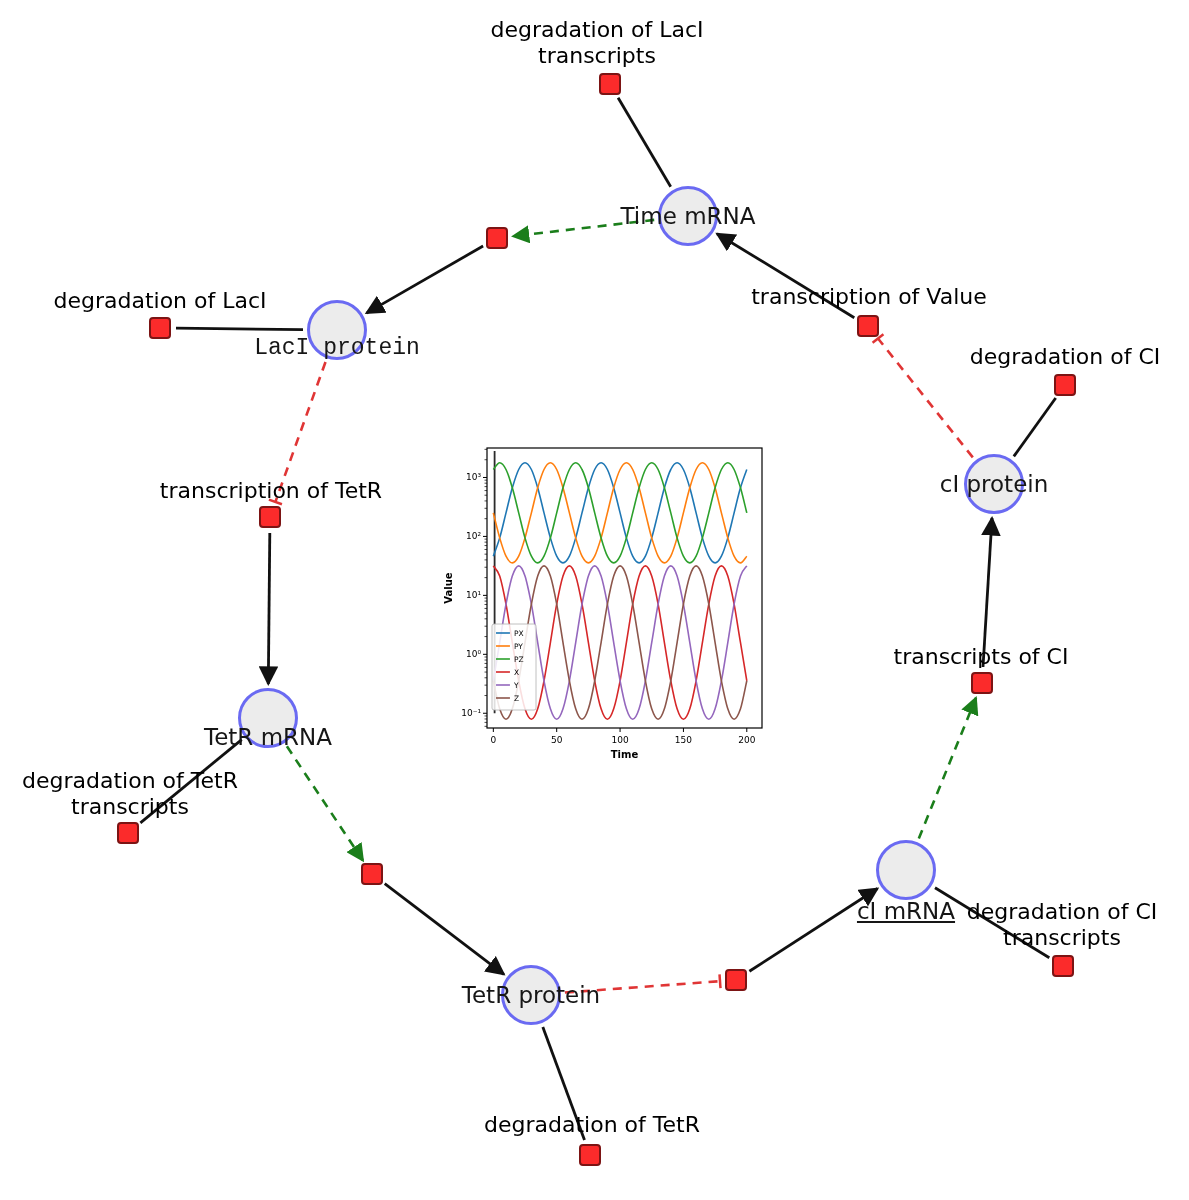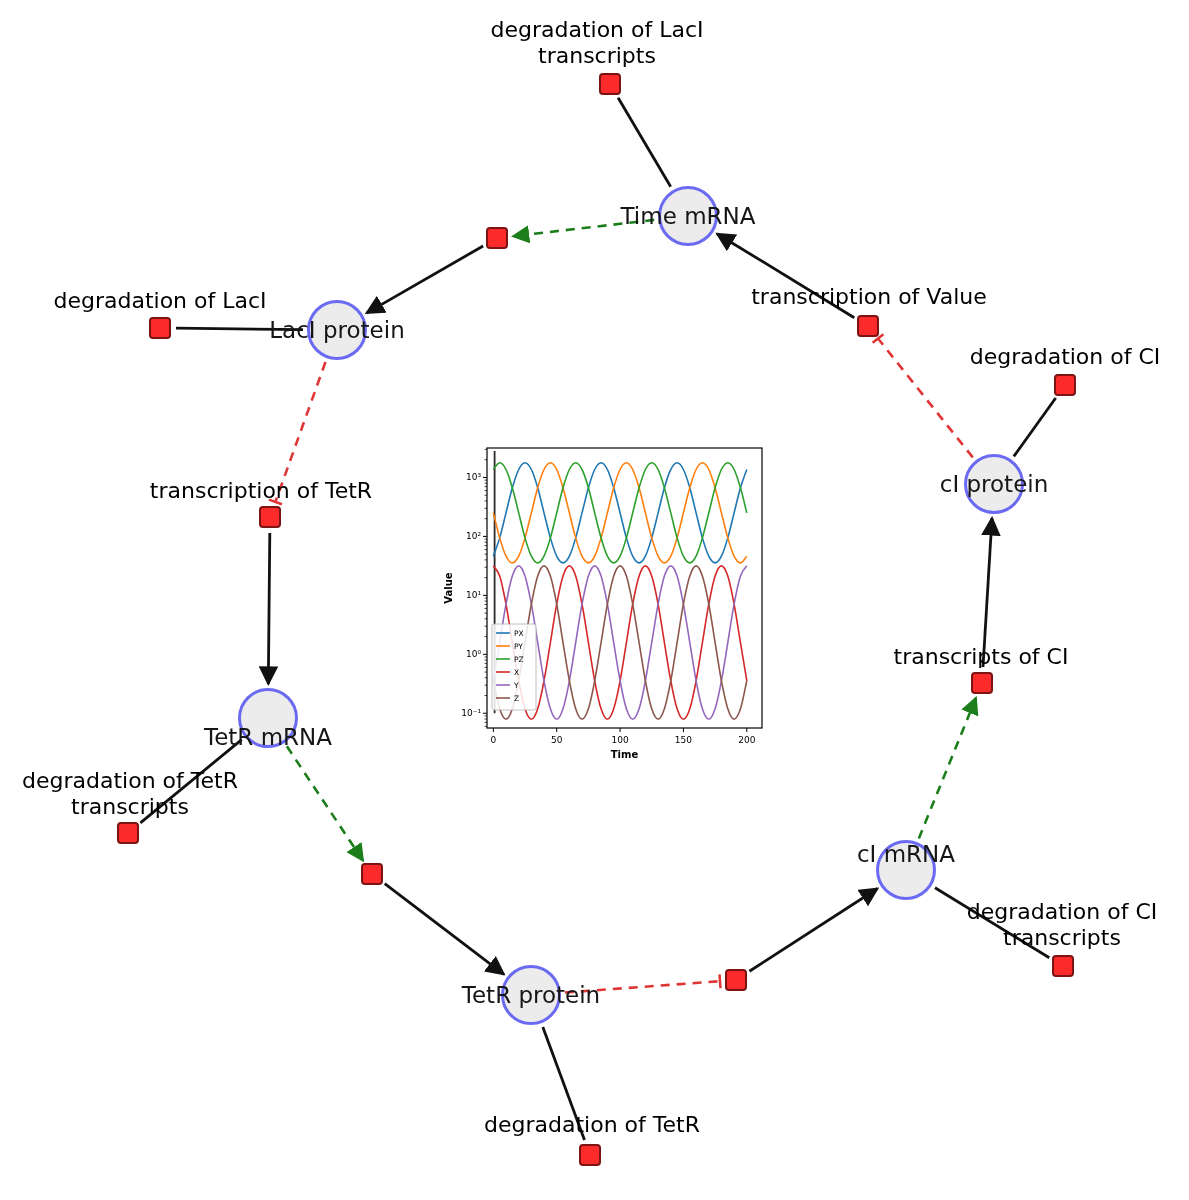--- a/index.html
+++ b/index.html
@@ -52,27 +52,27 @@
       <line x1="286.9" y1="746.3" x2="363.1" y2="860.7" fill="none" stroke-linecap="butt" stroke="#1b7e1b" stroke-width="2.6" stroke-dasharray="9 7" marker-end="url(#arrowG)"></line>
       <line x1="918.8" y1="838.5" x2="976.0" y2="697.8" fill="none" stroke-linecap="butt" stroke="#1b7e1b" stroke-width="2.6" stroke-dasharray="9 7" marker-end="url(#arrowG)"></line>
       <line x1="325.5" y1="362.0" x2="275.4" y2="501.9" fill="none" stroke-linecap="butt" stroke="#e03535" stroke-width="2.6" stroke-dasharray="9 7" marker-end="url(#tbar)"></line>
       <line x1="564.9" y1="992.5" x2="720.0" y2="981.2" fill="none" stroke-linecap="butt" stroke="#e03535" stroke-width="2.6" stroke-dasharray="9 7" marker-end="url(#tbar)"></line>
       <line x1="972.8" y1="457.4" x2="878.0" y2="338.5" fill="none" stroke-linecap="butt" stroke="#e03535" stroke-width="2.6" stroke-dasharray="9 7" marker-end="url(#tbar)"></line>
     </svg>
   <div id="node-layer">
       <div class="species" style="left: 658px; top: 186px;"></div>
       <div class="species-label" style="left: 688px; top: 216px;">Time mRNA</div>
       <div class="species" style="left: 307px; top: 300px;"></div>
-      <div class="species-label" style="left: 337px; top: 330px;">LacI protein</div>
+      <div class="species-label" style="left: 337px; top: 348px; font-family: Liberation Mono, monospace;">LacI protein</div>
       <div class="species" style="left: 238px; top: 688px;"></div>
       <div class="species-label" style="left: 268px; top: 718px; margin-top: 19px;">TetR mRNA</div>
       <div class="species" style="left: 501px; top: 965px;"></div>
       <div class="species-label" style="left: 531px; top: 995px;">TetR protein</div>
       <div class="species" style="left: 876px; top: 840px;"></div>
-      <div class="species-label" style="left: 906px; top: 854px;">cI mRNA</div>
+      <div class="species-label" style="left: 906px; top: 911px; text-decoration: underline;">cI mRNA</div>
       <div class="species" style="left: 964px; top: 454px;"></div>
       <div class="species-label" style="left: 994px; top: 484px;">cI protein</div>
       <div class="reaction" style="left: 599px; top: 73px;"></div>
       <div class="rxn-label" style="left: 597px; top: 43px;">
         <div>degradation of LacI</div>
         <div>transcripts</div>
       </div>
       <div class="reaction" style="left: 486px; top: 227px;"></div>
       <div class="reaction" style="left: 149px; top: 317px;"></div>
       <div class="rxn-label" style="left: 160px; top: 301px;">
@@ -80,21 +80,21 @@
       </div>
       <div class="reaction" style="left: 857px; top: 315px;"></div>
       <div class="rxn-label" style="left: 869px; top: 297px;">
         <div>transcription of Value</div>
       </div>
       <div class="reaction" style="left: 1054px; top: 374px;"></div>
       <div class="rxn-label" style="left: 1065px; top: 357px;">
         <div>degradation of CI</div>
       </div>
       <div class="reaction" style="left: 259px; top: 506px;"></div>
-      <div class="rxn-label" style="left: 261px; top: 491px; text-align: center;">
+      <div class="rxn-label" style="left: 271px; top: 491px; text-align: center;">
         <div>transcription of TetR</div>
       </div>
       <div class="reaction" style="left: 971px; top: 672px;"></div>
       <div class="rxn-label" style="left: 981px; top: 657px;">
         <div>transcripts of CI</div>
       </div>
       <div class="reaction" style="left: 117px; top: 822px;"></div>
       <div class="rxn-label" style="left: 130px; top: 794px;">
         <div>degradation of TetR</div>
         <div>transcripts</div>

